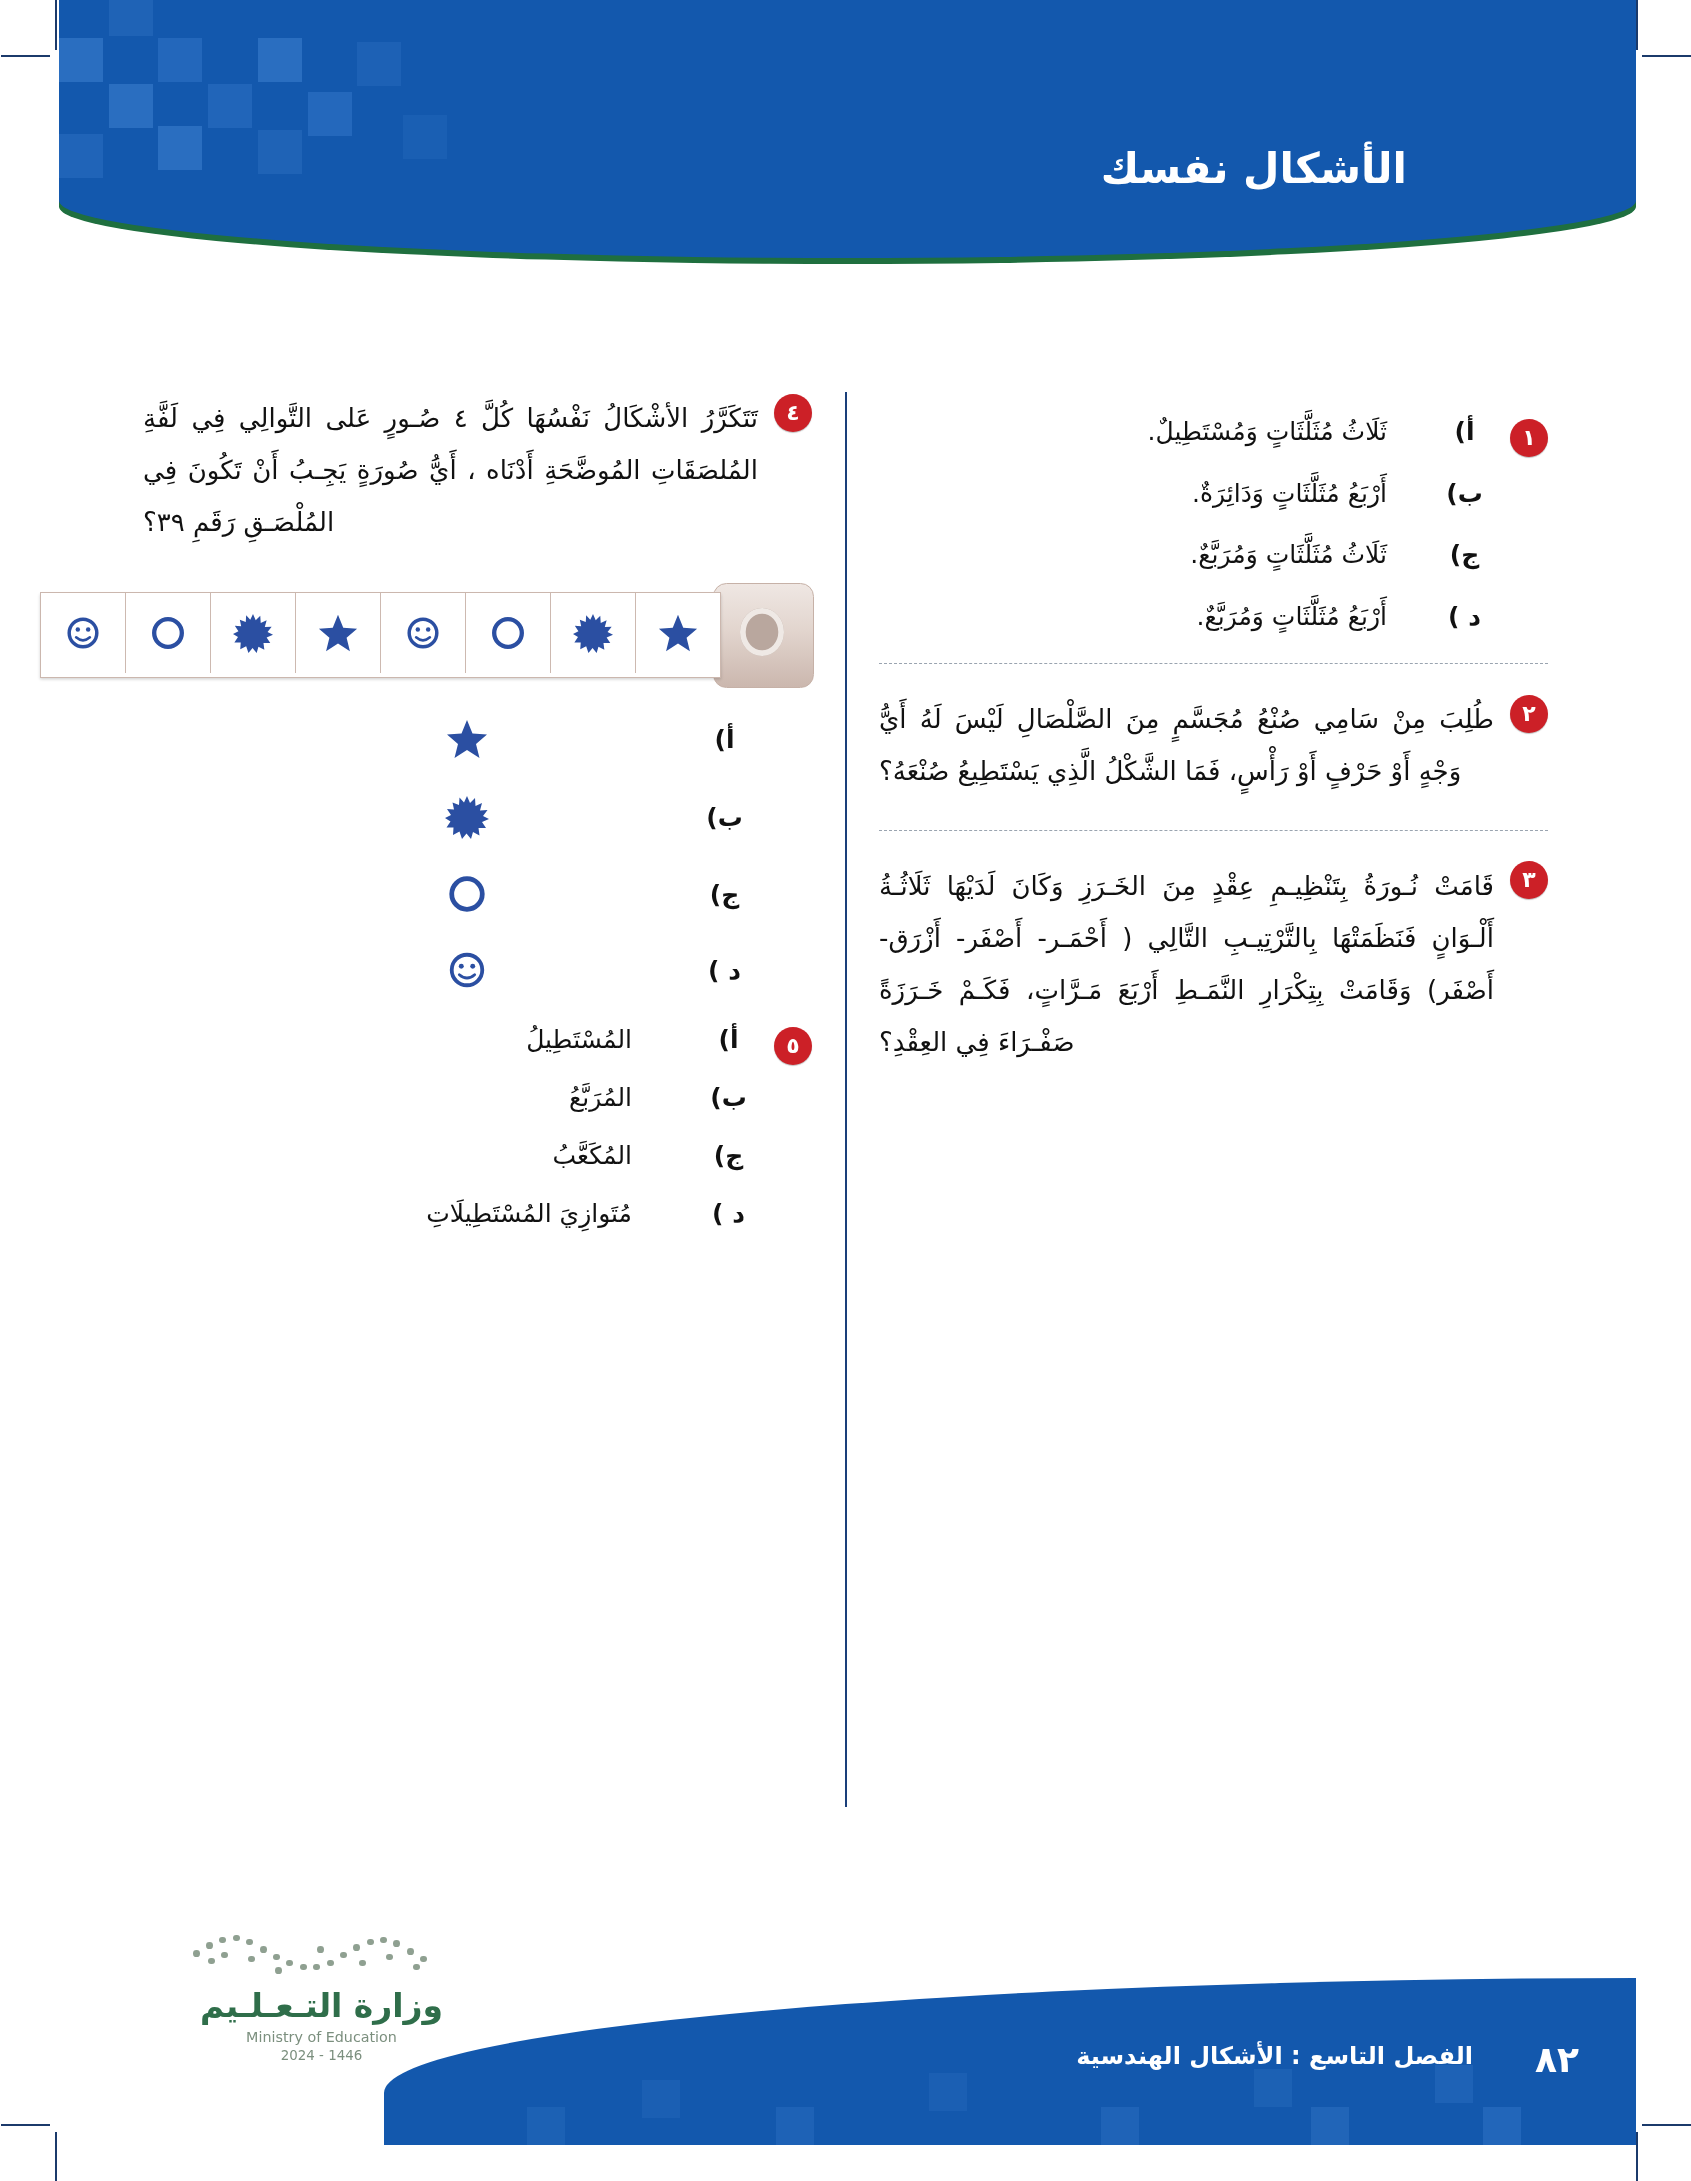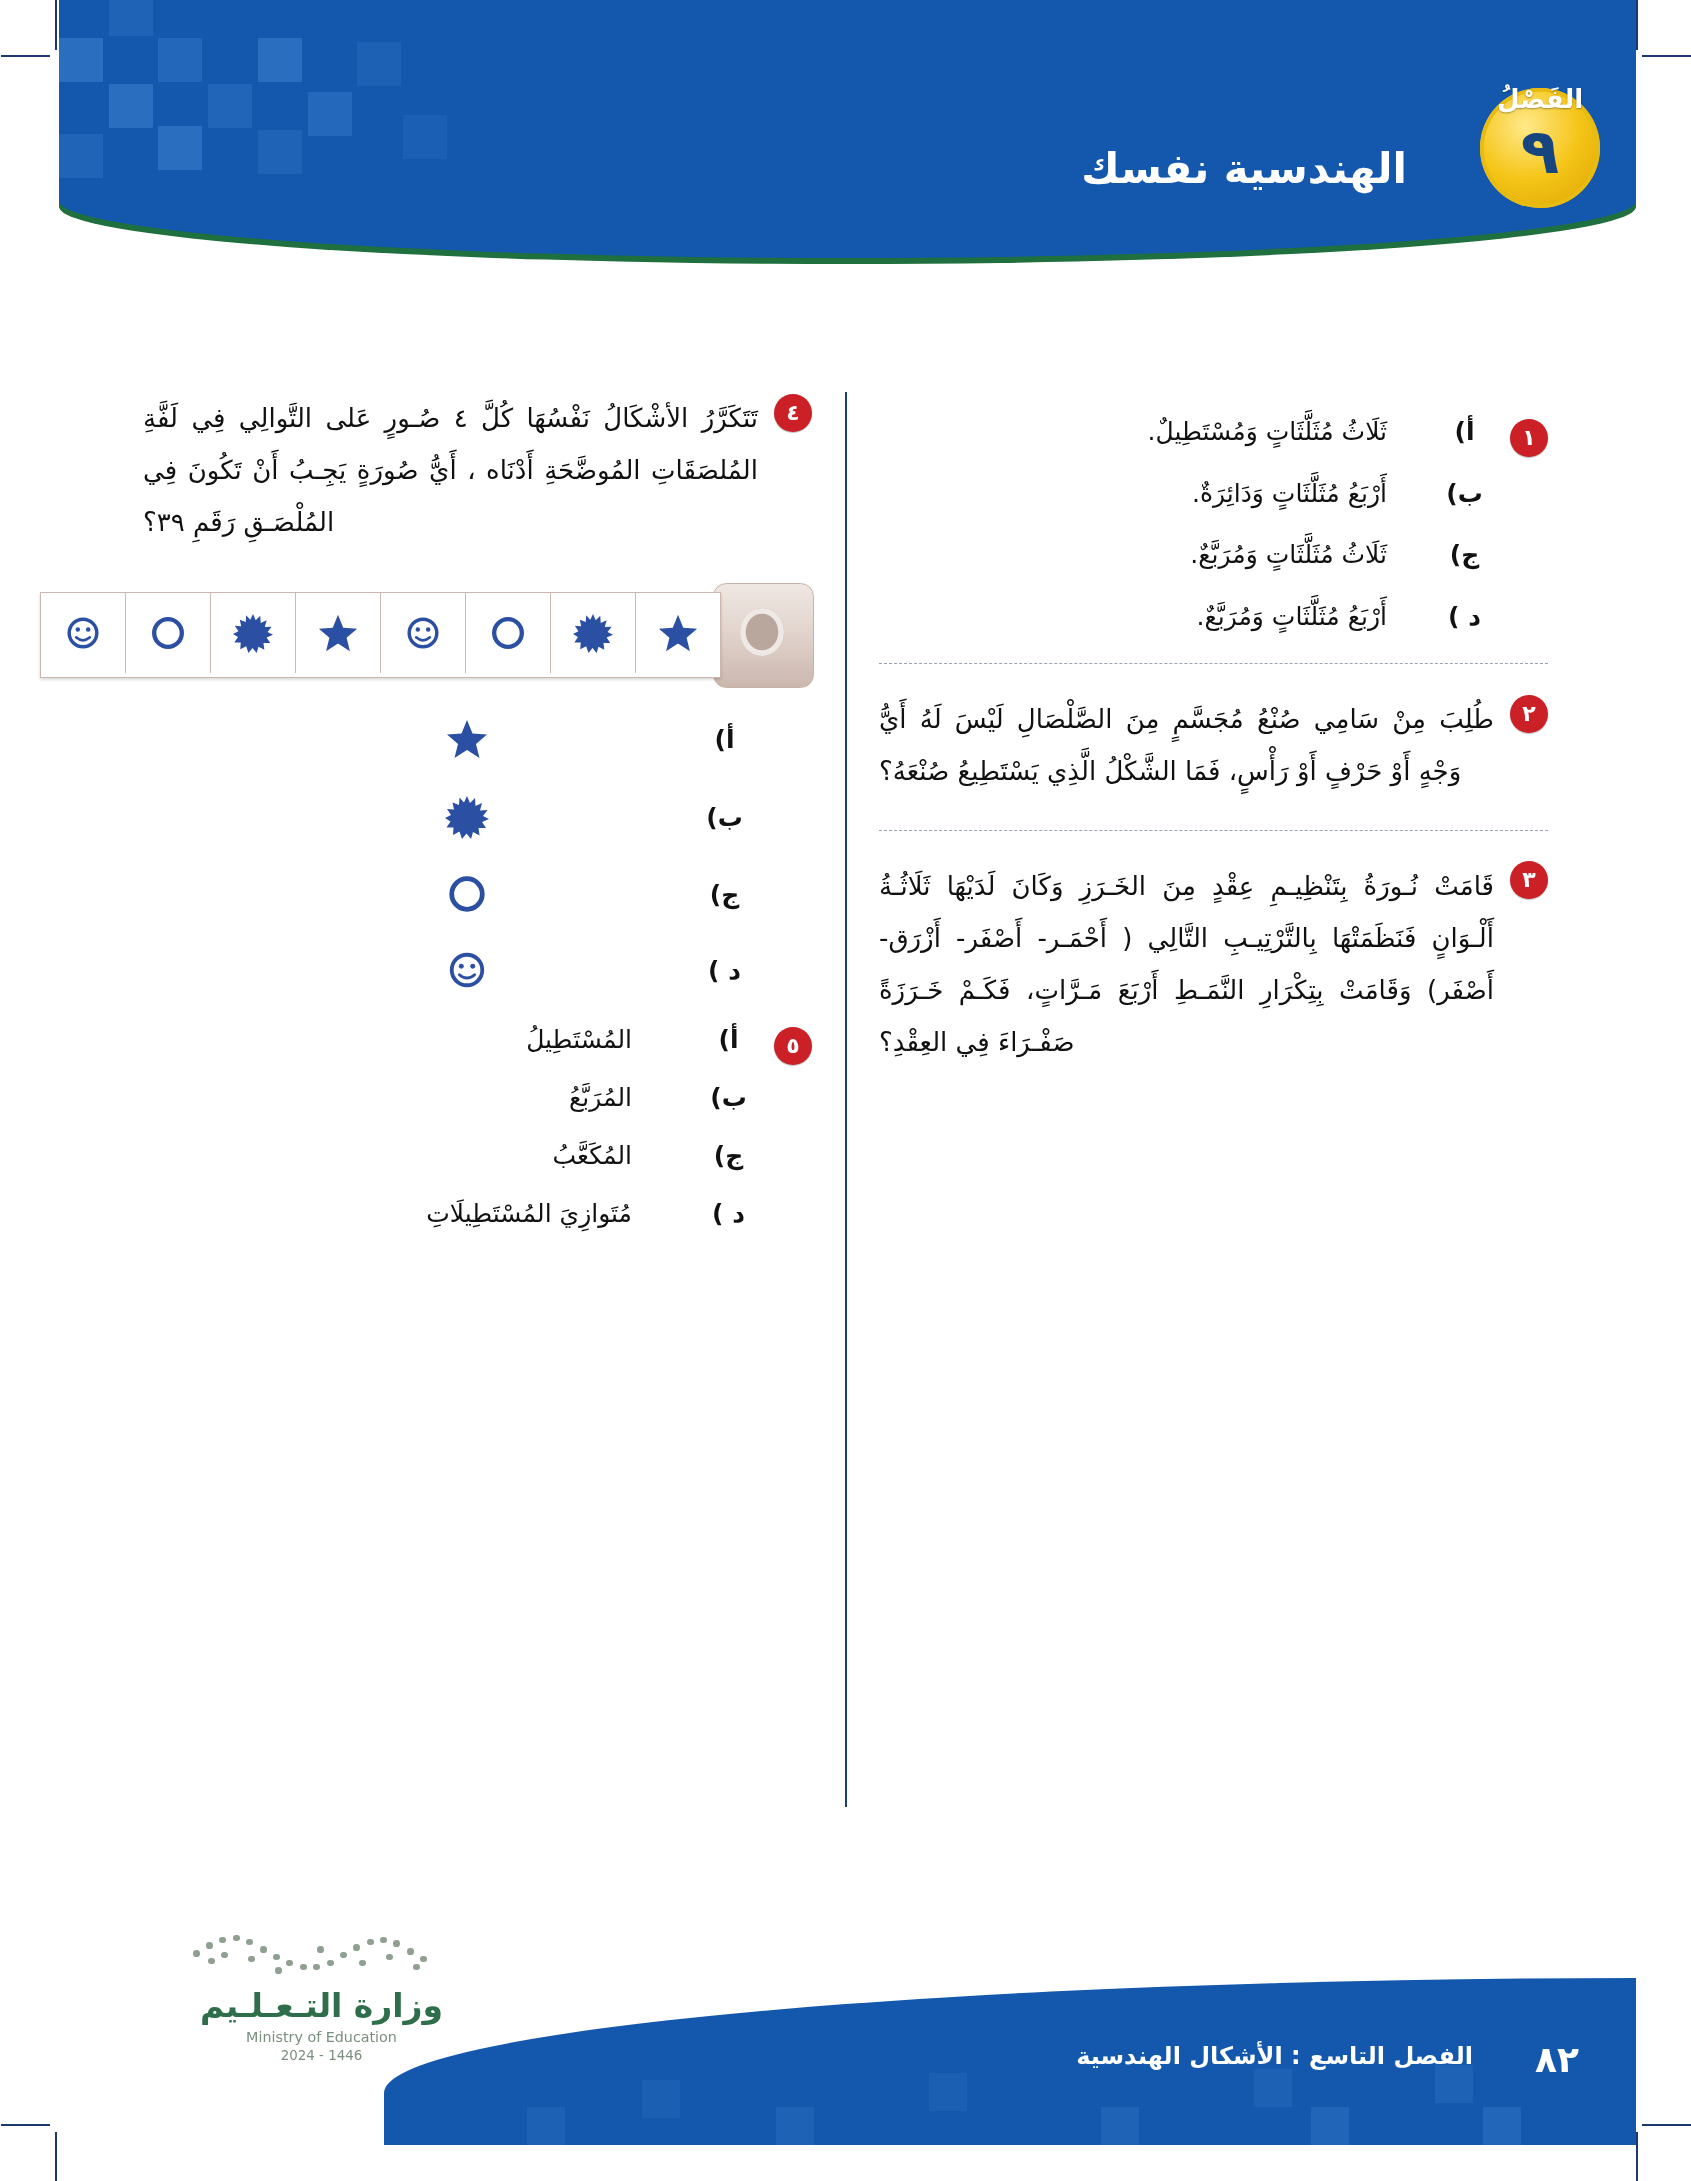--- a/index.html
+++ b/index.html
@@ -387,26 +387,21 @@
     <i style="left:99px; top:126px; width:44px; height:44px;"></i>
     <i style="left:149px; top:84px;  width:44px; height:44px; opacity:.6;"></i>
     <i style="left:199px; top:38px;  width:44px; height:44px;"></i>
     <i style="left:199px; top:130px; width:44px; height:44px; opacity:.5;"></i>
     <i style="left:249px; top:92px;  width:44px; height:44px; opacity:.75;"></i>
     <i style="left:298px; top:42px;  width:44px; height:44px; opacity:.45;"></i>
     <i style="left:0px;   top:134px; width:44px; height:44px; opacity:.55;"></i>
     <i style="left:50px;  top:0px;   width:44px; height:36px; opacity:.5;"></i>
     <i style="left:344px; top:115px; width:44px; height:44px; opacity:.35;"></i>
   </div>
-  <div class="header-title">الهندسية نفسك</div>
-  <div class="chapter-badge">
-    <div class="badge-circle"></div>
-    <div class="badge-label">الفَصْلُ</div>
-    <div class="badge-number">٩</div>
-  </div>
+  <div class="header-title">الأشكال نفسك</div>
 </div>
 
 <div class="content">
 
   <div class="divider"></div>
 
   <div class="col col-right">
 
     <div class="qblock">
       <div class="qnum">١</div>

